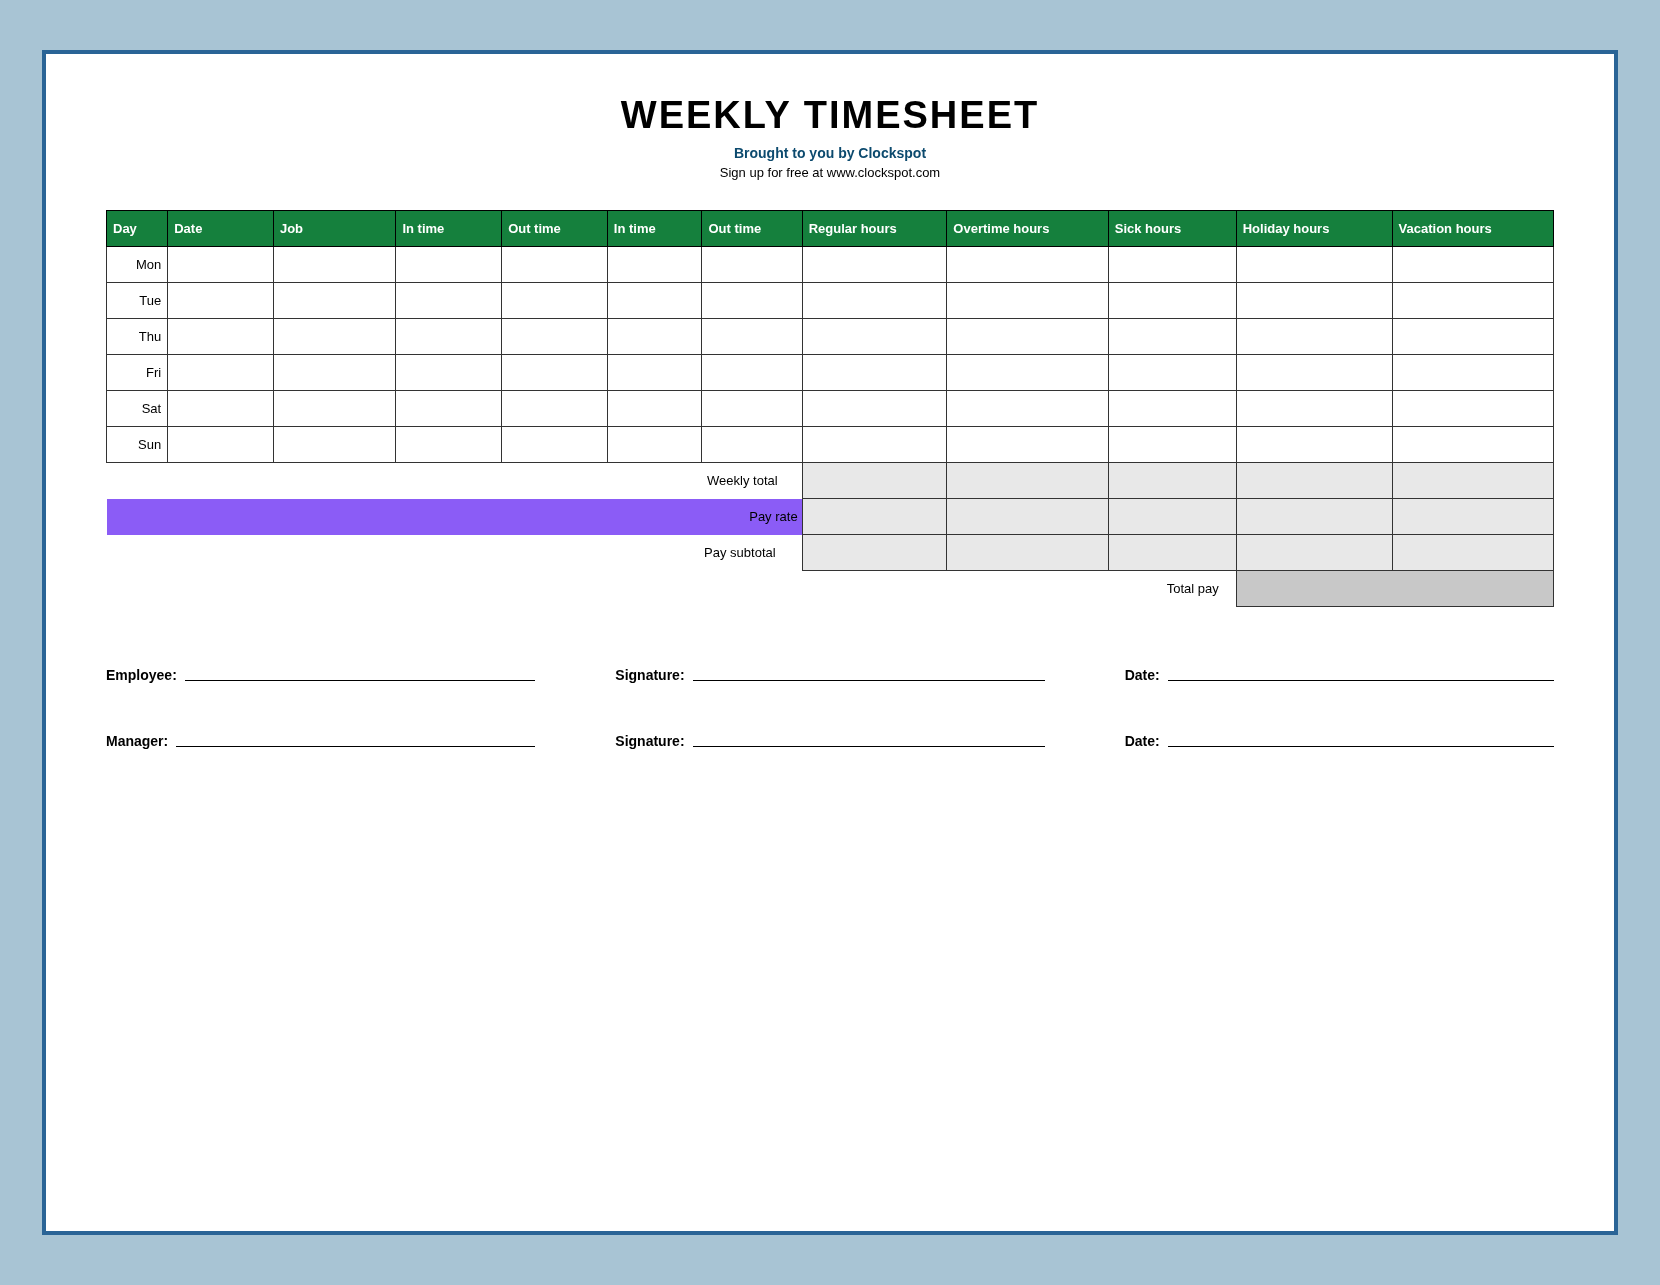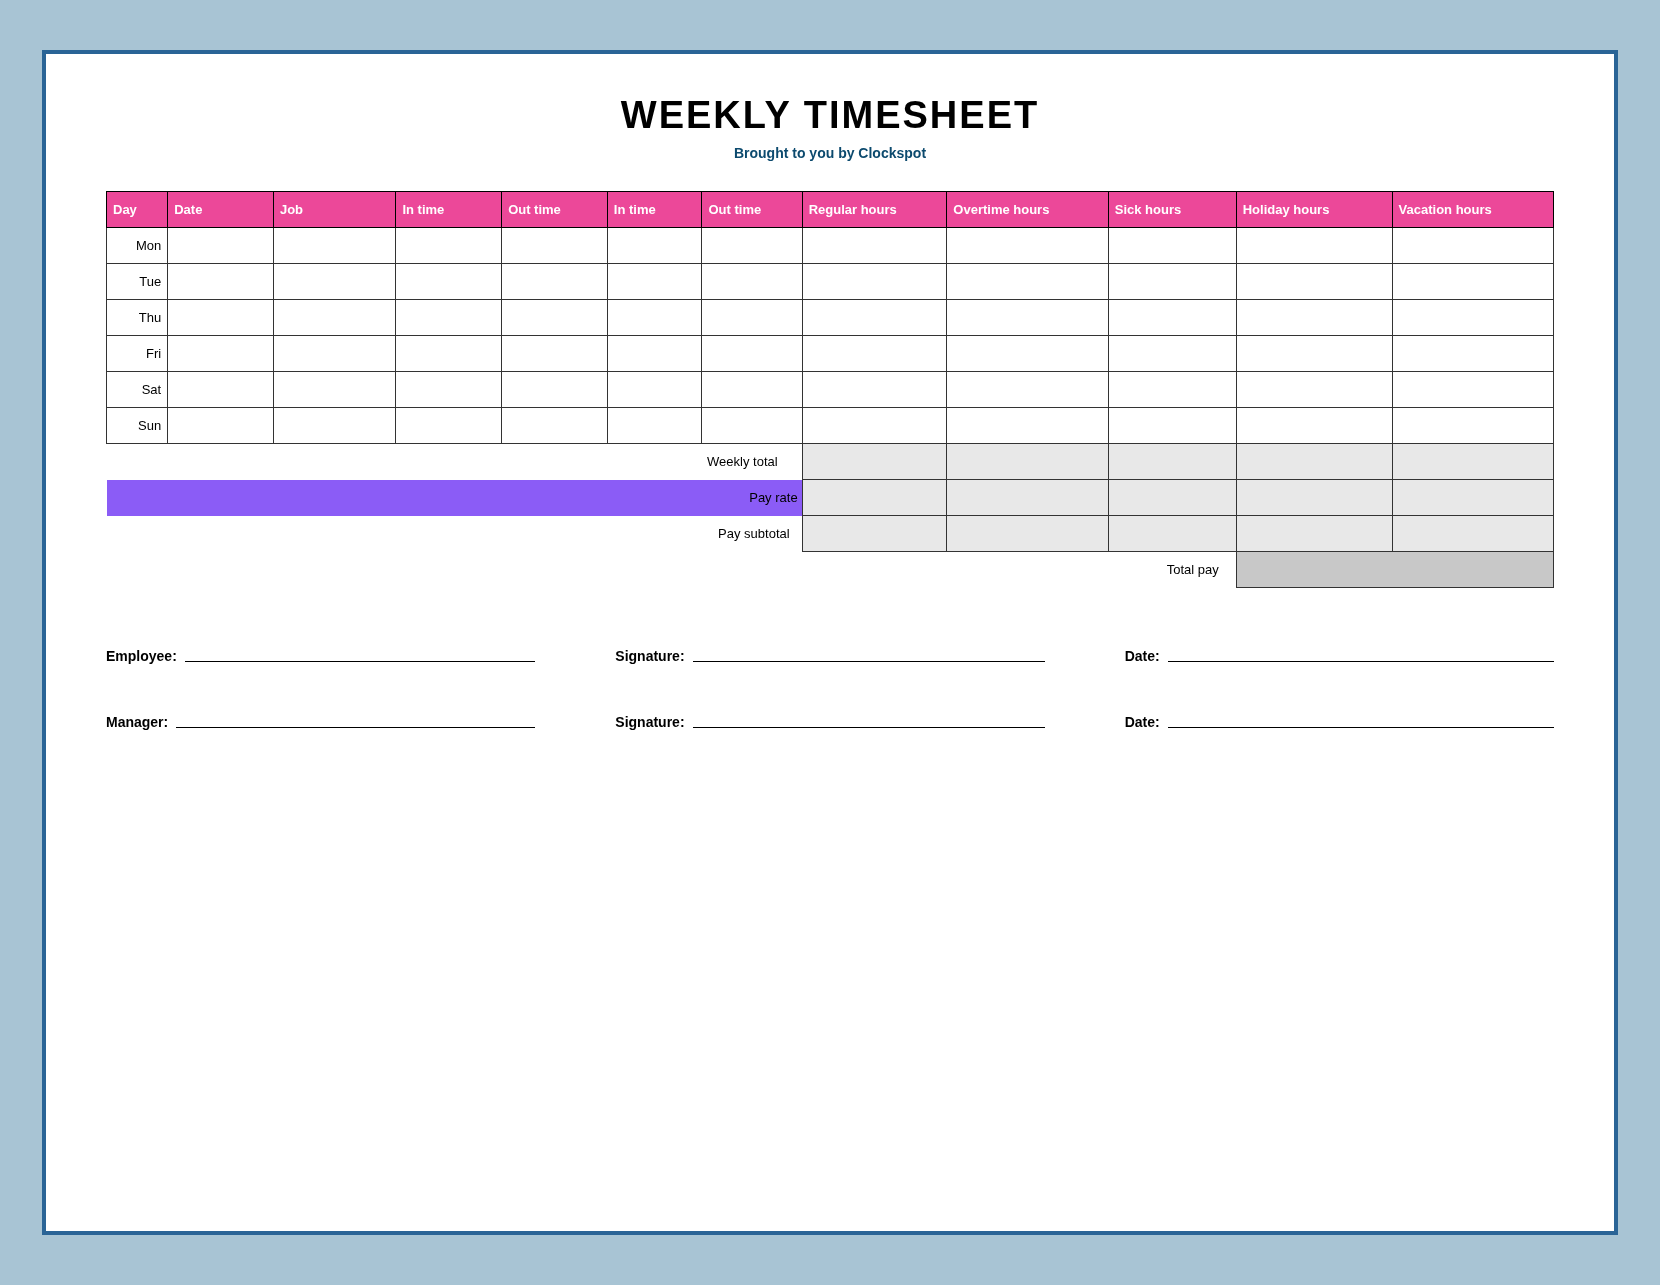--- a/index.html
+++ b/index.html
@@ -51,21 +51,21 @@
       color: #000;
     }
 
     .timesheet-table {
       width: 100%;
       border-collapse: collapse;
       margin-bottom: 0;
     }
 
     .timesheet-table th {
-      background-color: #ec4899;
+      background-color: #15803d;
       color: #ffffff;
       font-size: 13px;
       font-weight: bold;
       padding: 10px 6px;
       text-align: left;
       border: 1px solid #000;
     }
 
     .timesheet-table td {
       border: 1px solid #333;
@@ -135,20 +135,21 @@
     .col-vacation { width: 145px; }
   </style>
 </head>
 <body>
 
 <div class="page-container">
 
   <div class="title-section">
     <div class="main-title">WEEKLY TIMESHEET</div>
     <div class="subtitle-bold">Brought to you by Clockspot</div>
+    <div class="subtitle-light">Sign up for free at www.clockspot.com</div>
   </div>
 
   <table class="timesheet-table">
     <colgroup>
       <col class="col-day">
       <col class="col-date">
       <col class="col-job">
       <col class="col-in1">
       <col class="col-out1">
       <col class="col-in2">
@@ -273,21 +274,21 @@
       <tr>
         <td colspan="7" style="border:none; background:#8b5cf6; text-align:right; padding-right:4px; font-size:13px;">Pay rate</td>
         <td class="shaded-cell"></td>
         <td class="shaded-cell"></td>
         <td class="shaded-cell"></td>
         <td class="shaded-cell"></td>
         <td class="shaded-cell"></td>
       </tr>
 
       <tr>
-        <td colspan="7" style="border:none; background:#fff; text-align:right; padding-right:12px; font-size:13px;">Pay subtotal</td>
+        <td colspan="7" style="border:none; background:#fff; text-align:right; padding-right:26px; font-size:13px;">Pay subtotal</td>
         <td class="shaded-cell"></td>
         <td class="shaded-cell"></td>
         <td class="shaded-cell"></td>
         <td class="shaded-cell"></td>
         <td class="shaded-cell"></td>
       </tr>
 
       <tr>
         <td colspan="10" style="border:none; background:#fff; text-align:right; padding-right:17px; font-size:13px;">Total pay</td>
         <td colspan="2" style="background:#c8c8c8; border: 1px solid #333;"></td>

